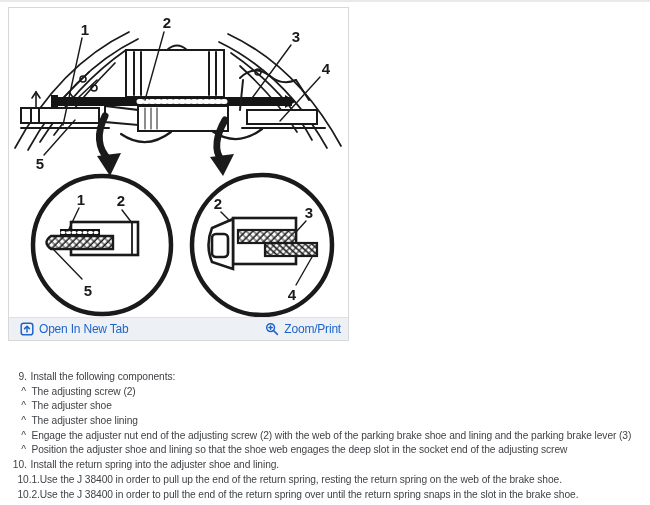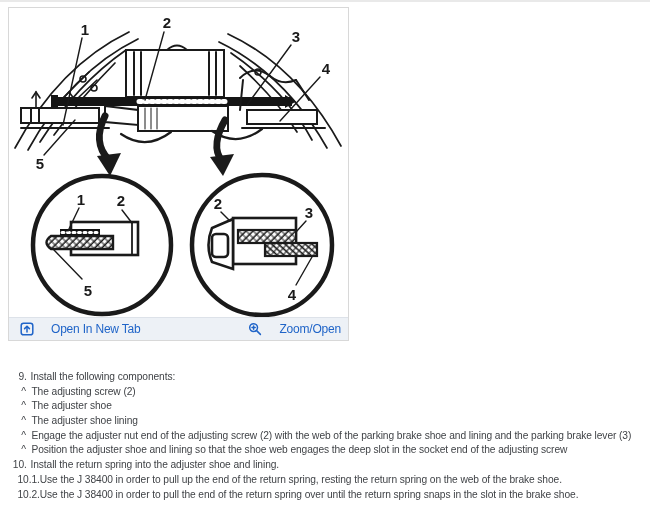--- a/index.html
+++ b/index.html
@@ -8,21 +8,21 @@
   .top-strip { height:2px; background:#e9e9e9; width:650px; }
 
   
   .card { position:absolute; left:8px; top:7px; width:341px; height:334px;
     border:1px solid #d8d8d8; background:#ffffff; }
   .art { width:339px; height:309px; display:block; }
   .card-footer { position:absolute; left:0; bottom:0; width:339px; height:23px;
     background:#edf1f6; border-top:1px solid #dde2e9;
     display:flex; align-items:center; justify-content:space-between;
     padding:0 7px 0 11px; }
-  .flink { display:inline-flex; align-items:center; gap:17px; color:#1f64c8;
+  .flink { display:inline-flex; align-items:center; gap:5px; color:#1f64c8;
     font-size:12px; text-decoration:none; cursor:pointer; letter-spacing:-0.2px; }
   .flink svg { display:block; }
 
   
   .instructions { position:absolute; left:10px; top:369px; width:700px;
     font-size:11px; line-height:14.7px; color:#404347; letter-spacing:-0.1px;
     transform:scaleX(0.93); transform-origin:0 0; white-space:nowrap; }
   .line { height:14.7px; }
   .line .marker { display:inline-block; }
   .line.step .marker { width:18px; text-align:right; margin-right:4px; }
@@ -181,21 +181,21 @@
       </svg>
       <span>Open In New Tab</span>
     </a>
     <a class="flink">
       <svg width="14" height="14" viewBox="0 0 14 14" fill="none" stroke="#1f64c8" stroke-width="1.5" stroke-linecap="round">
         <circle cx="5.6" cy="5.6" r="3.9"></circle>
         <path d="M8.6,8.6 L12.4,12.4"></path>
         <path d="M5.6,4 V7.2"></path>
         <path d="M4,5.6 H7.2"></path>
       </svg>
-      <span>Zoom/Open</span>
+      <span>Zoom/Print</span>
     </a>
   </div>
 </div>
 
 <div class="instructions">
   <div class="line step">
     <span class="marker">9.</span><span>Install the following components:</span>
   </div>
   <div class="line bullet">
     <span class="marker">^</span><span>The adjusting screw (2)</span>

